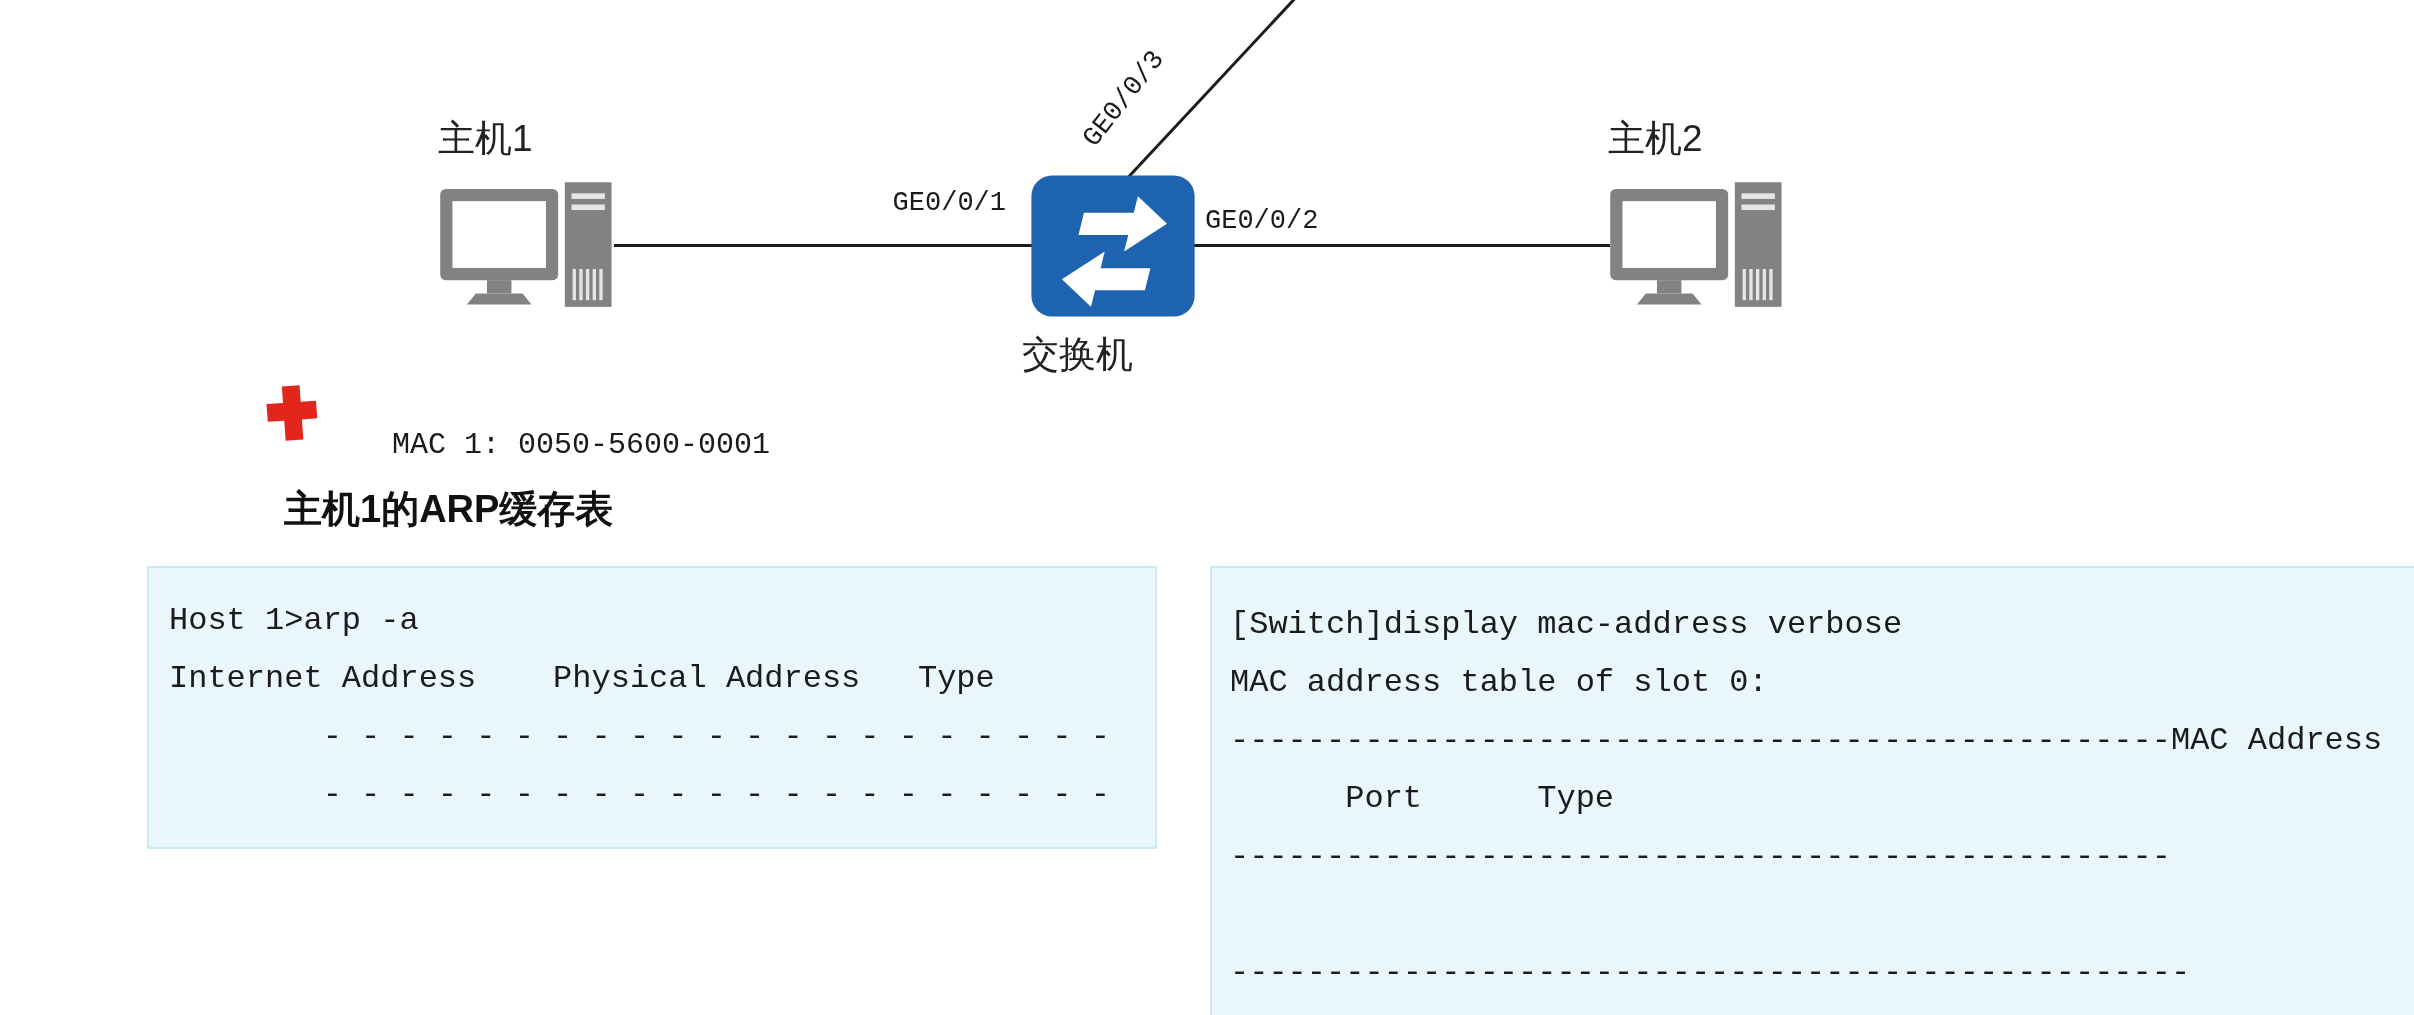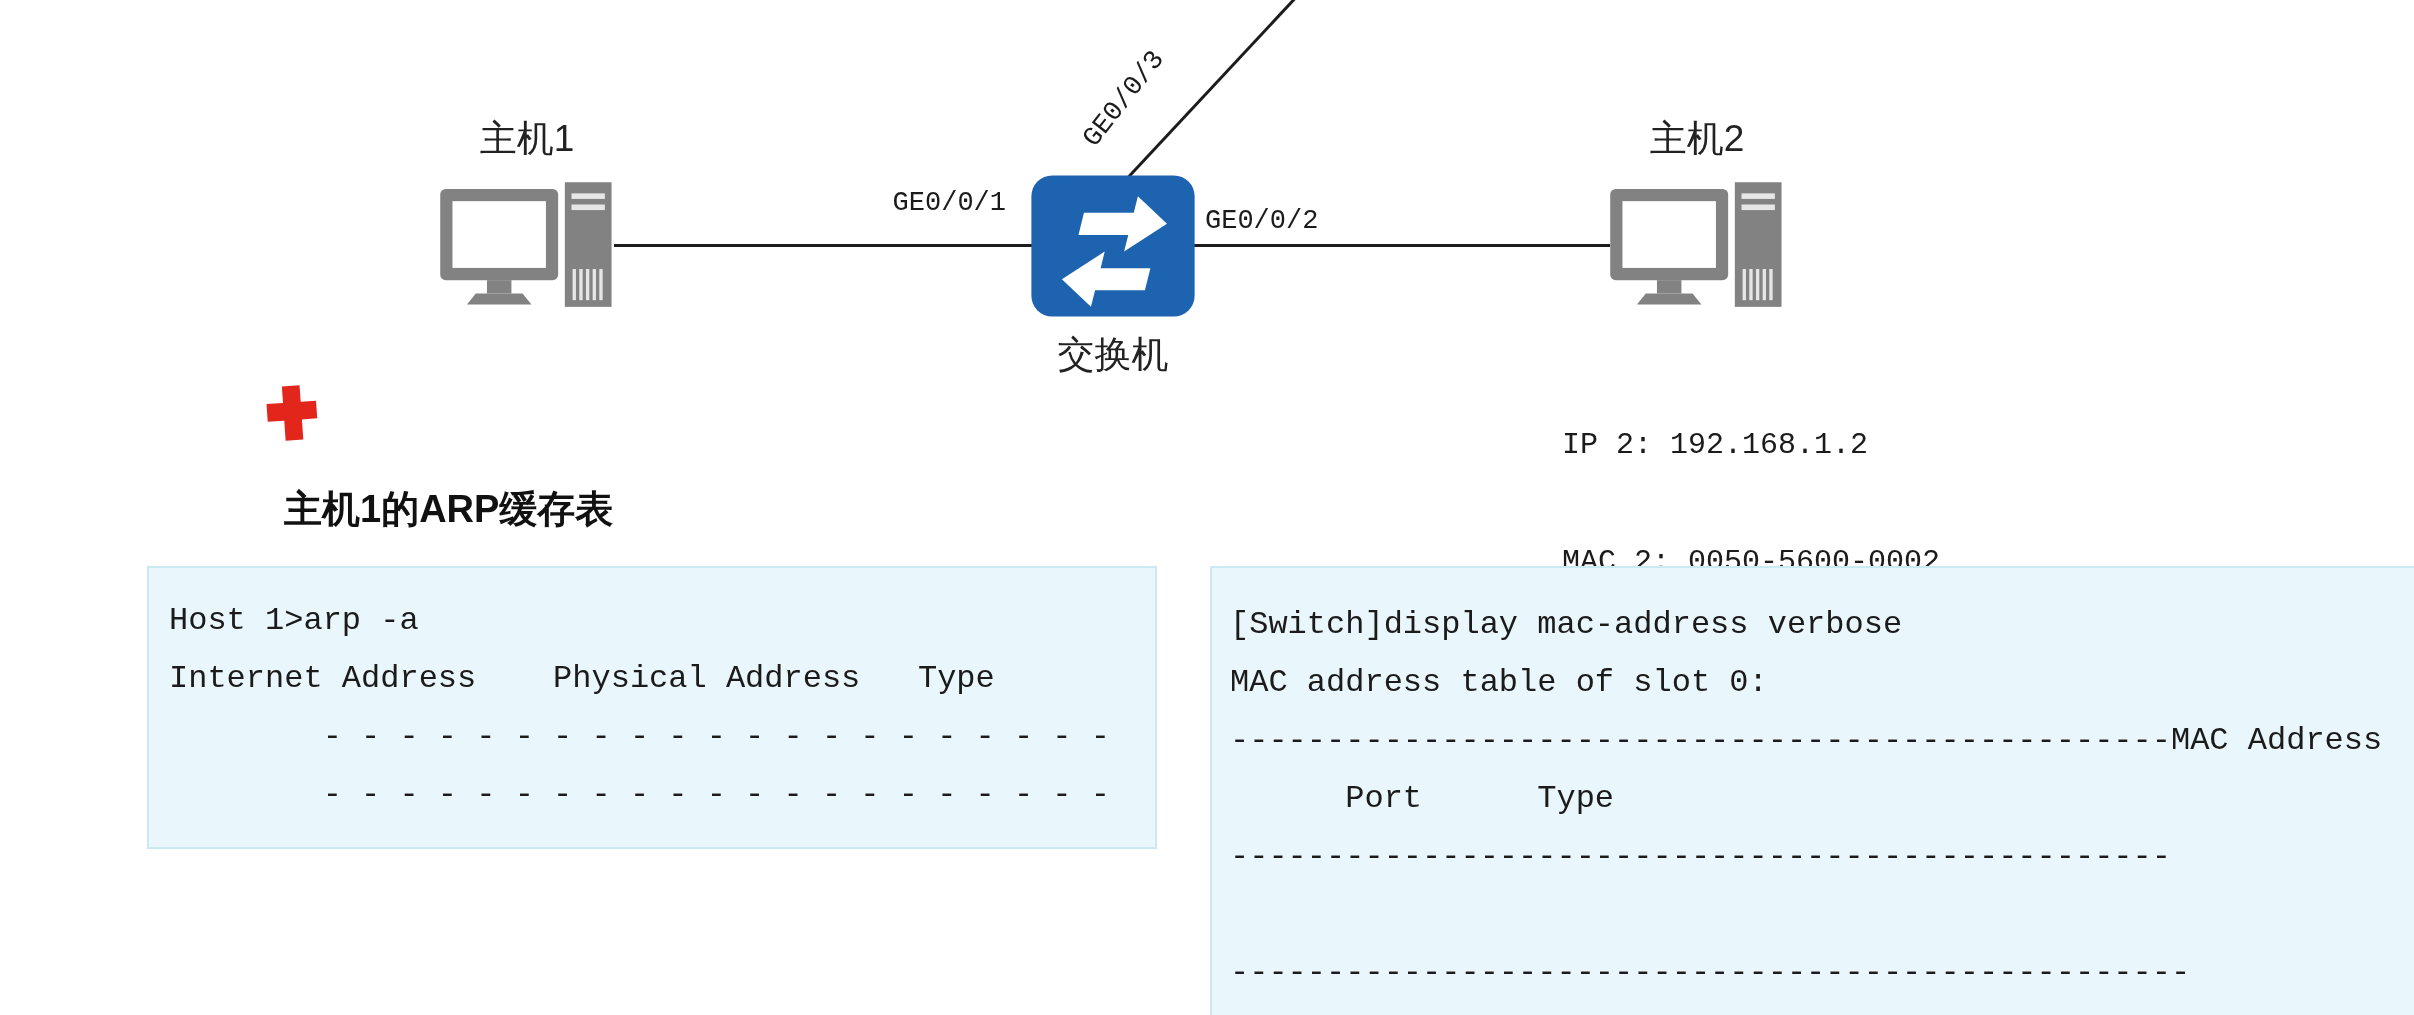--- a/index.html
+++ b/index.html
@@ -2,21 +2,21 @@
 <html style="--switch-blue: #1e63b0; --device-gray: #828282; --cross-red: #e2261c; --line-black: #1c1c1c; --panel-bg: #e9f6fb; --panel-border: #cbe9f3; --text-black: #1b1b1b; --title-black: #111111;"><head>
 <meta charset="utf-8">
 <style>
   * { margin:0; padding:0; box-sizing:border-box; }
   html,body { background:#ffffff; }
   .canvas {
     position:relative; width:2414px; height:1015px; background:#ffffff; overflow:hidden;
     font-family:"Liberation Sans", sans-serif; color:var(--text-black,#1b1b1b);
   }
 
-  .dev-label { position:absolute; font-size:37px; color:#222222; text-align:center; }
+  .dev-label { position:absolute; font-size:37px; color:#222222; }
   .host1-label  { left:438px;  top:114px; width:178px; }
   .switch-label { left:1022px; top:330px; width:182px; }
   .host2-label  { left:1608px; top:114px; width:178px; }
 
   .icon { position:absolute; }
   .host1-icon  { left:438px;  top:180px; width:178px; height:138px; }
   .host2-icon  { left:1608px; top:180px; width:178px; height:138px; }
   .switch-icon { left:1030px; top:174px; width:166px; height:144px; }
   .icon svg, .cross svg { display:block; width:100%; height:100%; }
 
@@ -71,20 +71,21 @@
         <rect x="139" y="80" width="3" height="28"></rect>
         <rect x="145" y="80" width="3" height="28"></rect>
       </g>
       <rect class="host-part" x="2" y="8" width="106" height="82" rx="5"></rect>
       <rect x="13" y="19" width="84" height="60" fill="#ffffff"></rect>
       <rect class="host-part" x="44" y="90" width="22" height="12"></rect>
       <path class="host-part" d="M34 102 h42 l8 10 h-58 z"></path>
     </svg>
   </div>
   <div class="addr host1-addr">
+    <div>MAC 1: 0050-5600-0001</div>
   </div>
 
   <div class="cross">
     <svg viewBox="0 0 44 48">
       <path class="cross-path" d="M15 1 h15 v14 h13 v15 h-13 v17 h-15 v-17 h-14 v-15 h14 z"></path>
     </svg>
   </div>
 
   <div class="link link-left"></div>
   <div class="link link-right"></div>
@@ -117,24 +118,20 @@
         <rect x="133" y="80" width="3" height="28"></rect>
         <rect x="139" y="80" width="3" height="28"></rect>
         <rect x="145" y="80" width="3" height="28"></rect>
       </g>
       <rect class="host-part" x="2" y="8" width="106" height="82" rx="5"></rect>
       <rect x="13" y="19" width="84" height="60" fill="#ffffff"></rect>
       <rect class="host-part" x="44" y="90" width="22" height="12"></rect>
       <path class="host-part" d="M34 102 h42 l8 10 h-58 z"></path>
     </svg>
   </div>
-  <div class="addr host2-addr">
-    <div>IP 2: 192.168.1.2</div>
-    <div>MAC 2: 0050-5600-0002</div>
-  </div>
 
   <div class="panel-title arp-title">主机1的ARP缓存表</div>
   <div class="panel arp-panel">
     <div class="t-line">Host 1&gt;arp -a</div>
     <div class="t-line">Internet Address    Physical Address   Type</div>
     <div class="t-line">        - - - - - - - - - - - - - - - - - - - - -</div>
     <div class="t-line">        - - - - - - - - - - - - - - - - - - - - -</div>
   </div>
 
   <div class="panel mac-panel">

